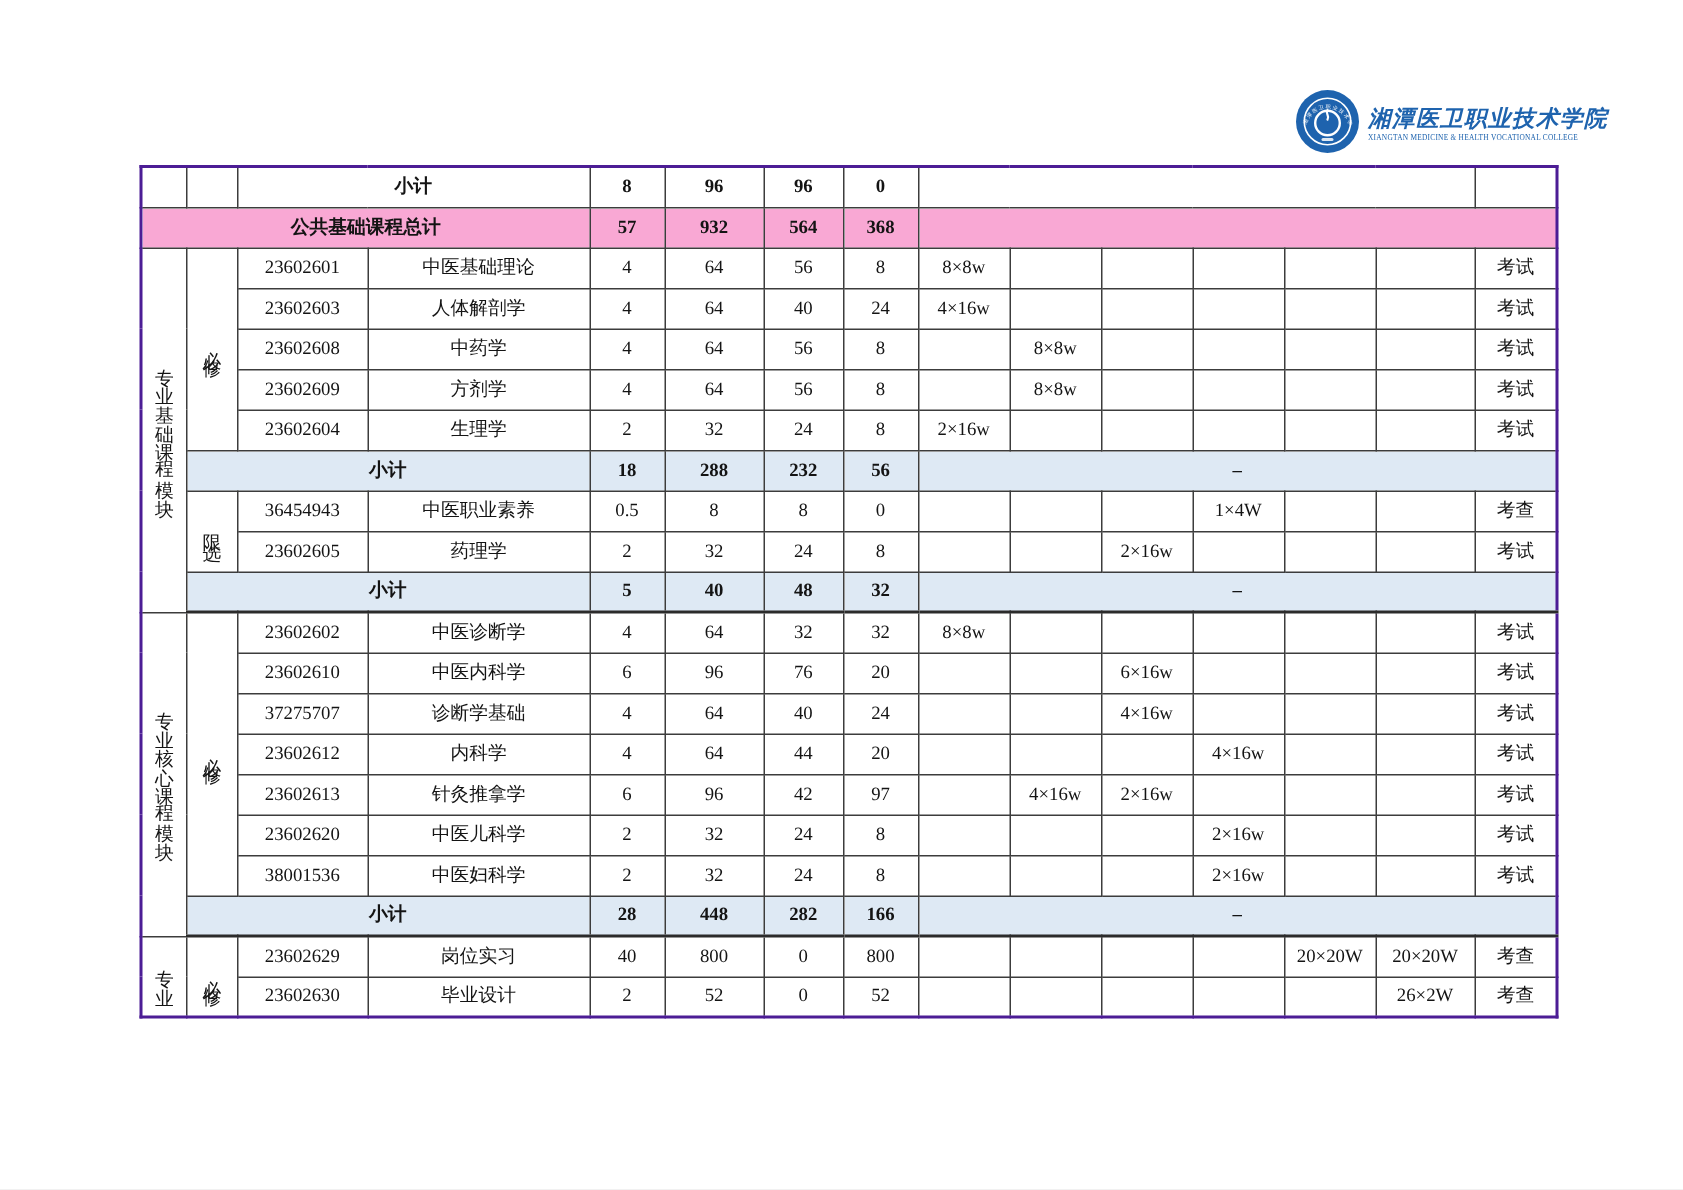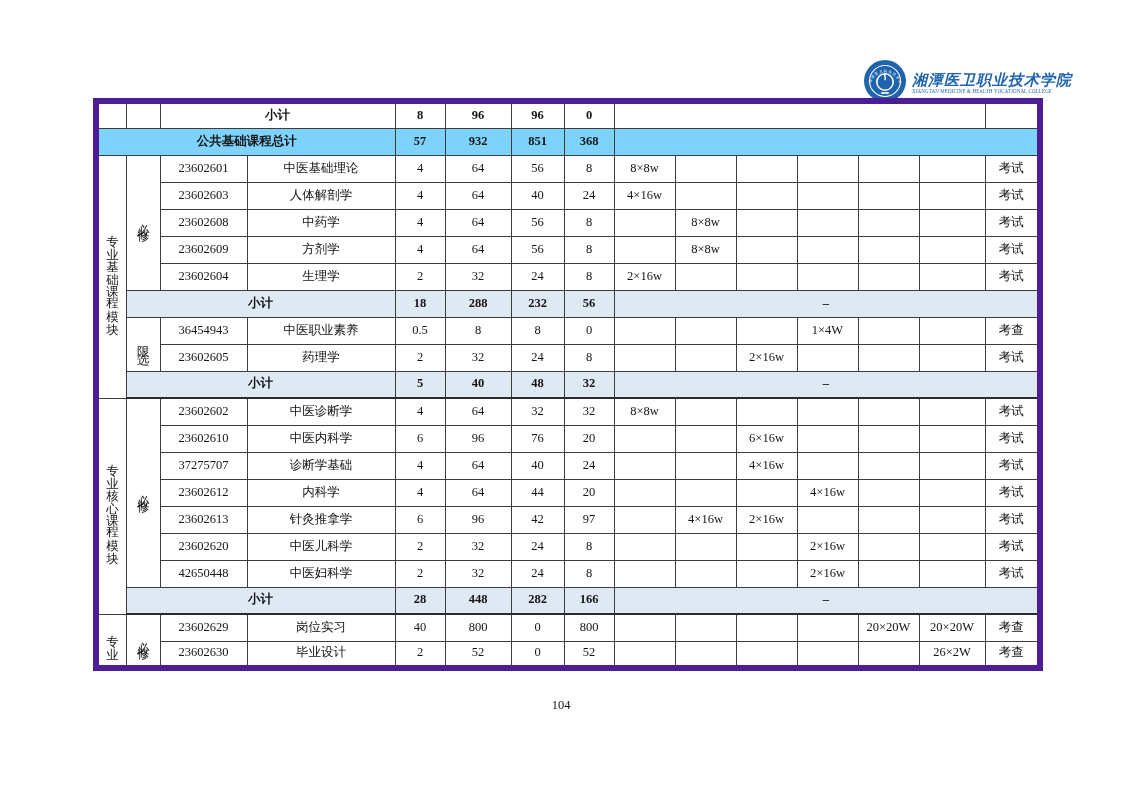--- a/index.html
+++ b/index.html
@@ -6,28 +6,28 @@
   html,body{margin:0;padding:0;background:#e8e8e8;}
   .page{position:relative;width:1122px;height:793px;background:#ffffff;margin:0 auto;
         font-family:"Liberation Serif","DejaVu Serif",serif;color:#141414;overflow:hidden;}
 
   
   .logo{position:absolute;top:60px;left:864px;display:flex;align-items:center;gap:6px;}
   .logo-cn{font-size:15px;font-weight:bold;font-style:italic;color:#1E63AE;letter-spacing:1px;white-space:nowrap;line-height:1.1;}
   .logo-en{font-size:6px;color:#1E63AE;white-space:nowrap;transform:scaleX(0.82);transform-origin:left center;letter-spacing:0.2px;}
 
   
-  table.curriculum{position:absolute;left:93px;top:98px;width:944px;
-    border-collapse:collapse;table-layout:fixed;border:6px solid #4c1d95;}
+  table.curriculum{position:absolute;left:93px;top:110px;width:944px;
+    border-collapse:collapse;table-layout:fixed;border:2px solid #4c1d95;}
   table.curriculum td{border:1px solid #3c3c3c;text-align:center;vertical-align:middle;
     font-size:12.5px;padding:0;overflow:hidden;line-height:1.1;}
   table.curriculum tr{height:27px;}
   tr.grand-total-row{height:28px;}
   .bold{font-weight:bold;}
-  tr.grand-total-row td{background:#7dd3fc;font-weight:bold;font-family:Liberation Serif, serif;}
+  tr.grand-total-row td{background:#f9a8d4;font-weight:bold;font-family:Liberation Serif, serif;}
   tr.subtotal-blue td{background:#DEE9F4;font-weight:bold;}
   tr.sec-end td{border-bottom:2px solid #2b2b2b;}
   .vtext{display:inline-block;writing-mode:vertical-lr;text-orientation:upright;
     letter-spacing:1.0em;line-height:1;}
   .vtext2{display:inline-block;writing-mode:vertical-lr;text-orientation:upright;
     letter-spacing:0.5em;line-height:1;}
   .dash-cell{font-weight:normal;}
 
   
   .page-num{position:absolute;top:698px;left:0;width:100%;text-align:center;font-size:12.5px;}
@@ -86,21 +86,21 @@
       <td class="bold">96</td>
       <td class="bold">0</td>
       <td colspan="6"></td>
       <td></td>
     </tr>
 
     <tr class="grand-total-row">
       <td colspan="4">公共基础课程总计</td>
       <td>57</td>
       <td>932</td>
-      <td>851</td>
+      <td>564</td>
       <td>368</td>
       <td colspan="7"></td>
     </tr>
 
     <tr>
       <td rowspan="9"><span class="vtext">专业基础课程模块</span></td>
       <td rowspan="5"><span class="vtext2">必修</span></td>
       <td>23602601</td>
       <td>中医基础理论</td>
       <td>4</td>
@@ -309,21 +309,21 @@
       <td>8</td>
       <td></td>
       <td></td>
       <td></td>
       <td>2×16w</td>
       <td></td>
       <td></td>
       <td>考试</td>
     </tr>
     <tr>
-      <td>42650448</td>
+      <td>38001536</td>
       <td>中医妇科学</td>
       <td>2</td>
       <td>32</td>
       <td>24</td>
       <td>8</td>
       <td></td>
       <td></td>
       <td></td>
       <td>2×16w</td>
       <td></td>
@@ -367,14 +367,13 @@
       <td></td>
       <td></td>
       <td></td>
       <td></td>
       <td>26×2W</td>
       <td>考查</td>
     </tr>
   </tbody>
     </table>
 
-  <div class="page-num">104</div>
 </div>
 
 </body></html>

